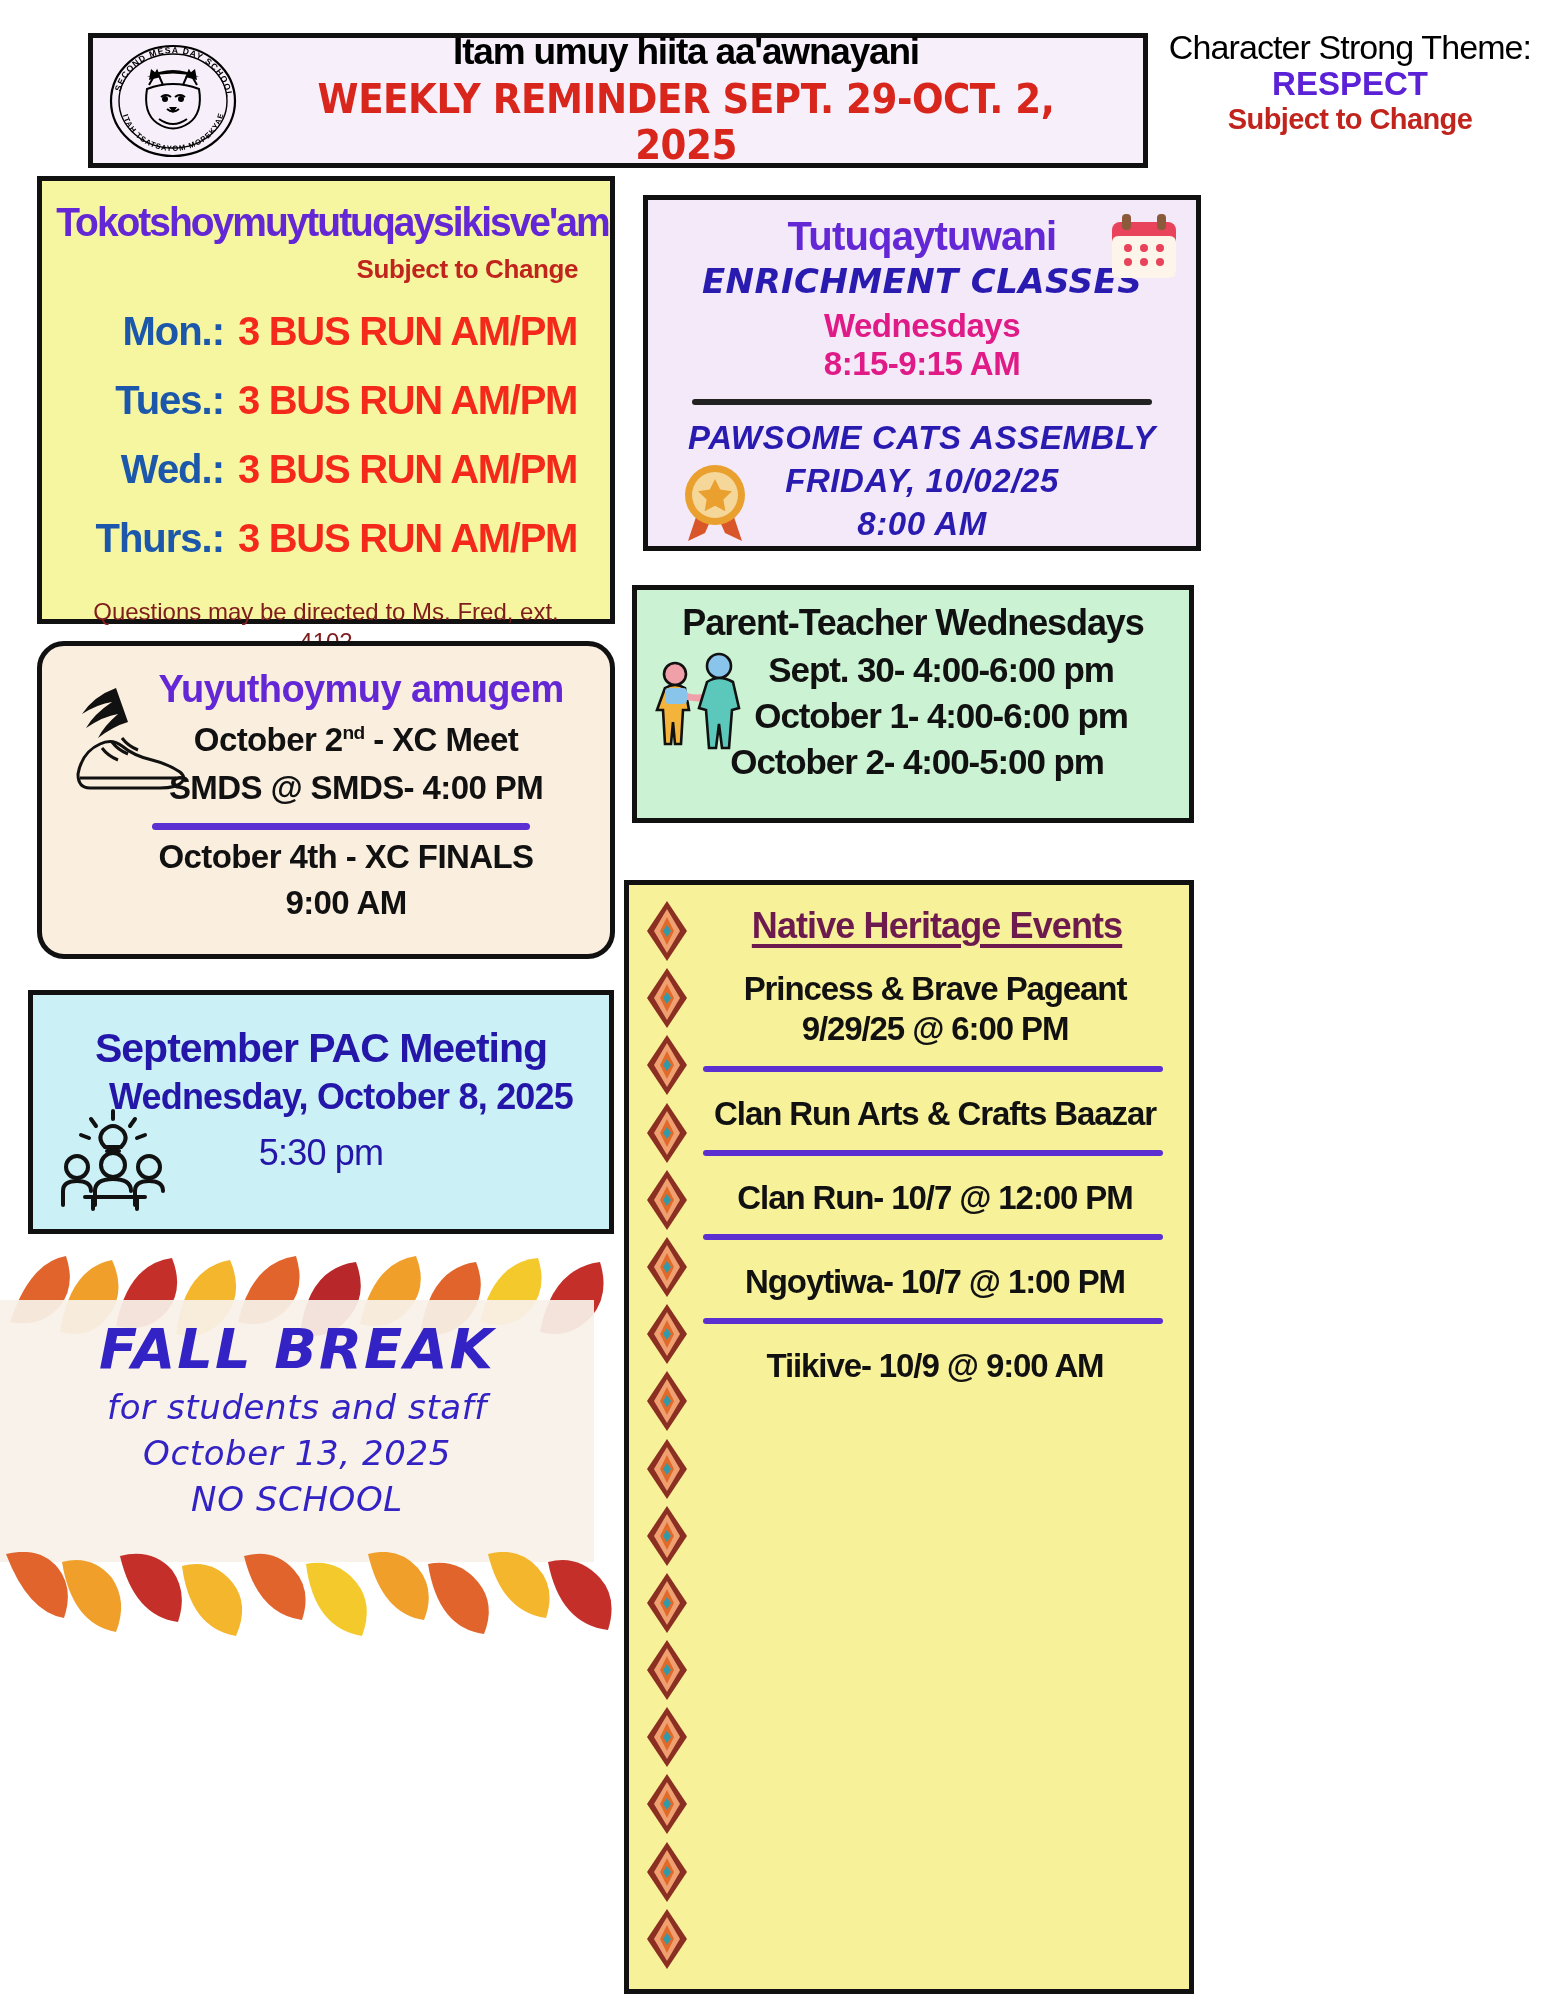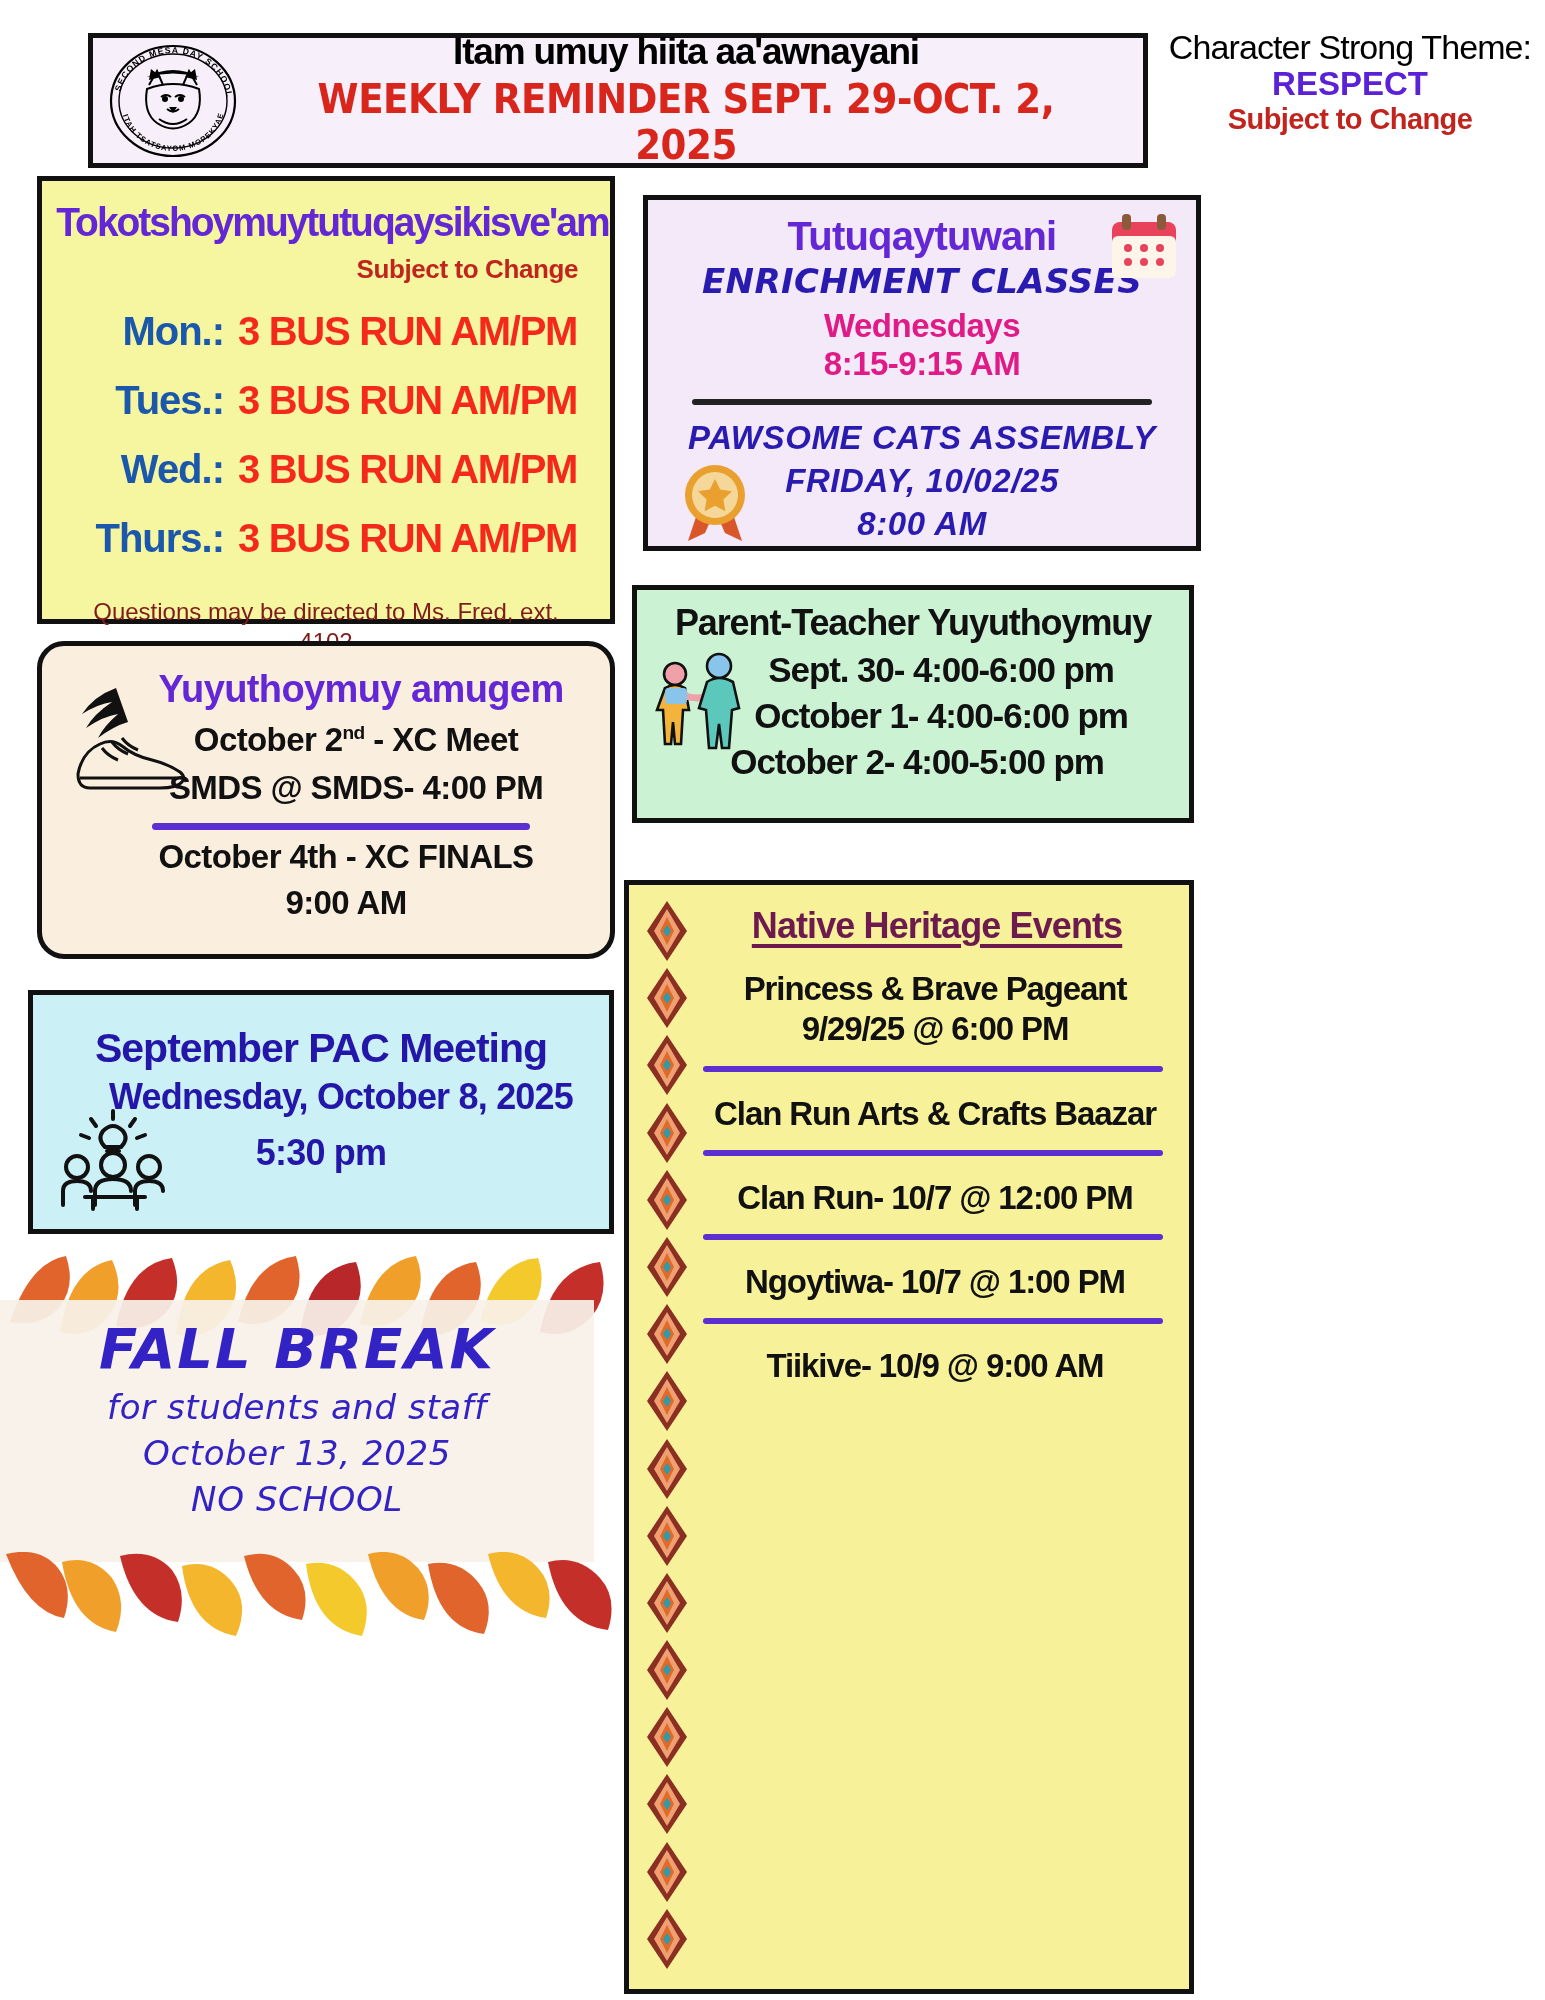--- a/index.html
+++ b/index.html
@@ -158,21 +158,21 @@
   }
   #pac-title{
     text-align:center;color:#2316a8;font-weight:bold;font-size:41px;
     letter-spacing:-1px;margin-top:30px;
   }
   #pac-date{
     text-align:center;color:#2316a8;font-weight:bold;font-size:36px;
     letter-spacing:-0.8px;margin-top:4px;padding-left:40px;
   }
   #pac-time{
-    text-align:center;color:#2316a8;font-weight:bold;font-size:36px;
+    text-align:center;color:#2316a8;font-weight:normal;font-size:36px;
     letter-spacing:-0.8px;margin-top:14px;
   }
   #pac-icon{position:absolute;left:22px;top:110px;width:120px;height:110px;}
 
   
   #fall-wrap{position:absolute;left:0px;top:1222px;width:612px;height:778px;}
   .leafrow{position:absolute;left:0;width:612px;height:140px;}
   #fall-panel{
     position:absolute;left:0px;top:78px;width:594px;height:262px;
     background:rgba(248,241,232,0.93);
@@ -344,21 +344,21 @@
     </div>
     <div id="xc-title">Yuyuthoymuy amugem</div>
     <div class="xc-line"><span>October 2</span><sup>nd</sup><span> - XC Meet</span></div>
     <div class="xc-line">SMDS @ SMDS- 4:00 PM</div>
     <div id="xc-rule"></div>
     <div class="xc-line2">October 4th - XC FINALS</div>
     <div class="xc-line2">9:00 AM</div>
   </div>
 
   <div class="box" id="ptc-box">
-    <div id="ptc-title">Parent-Teacher Yuyuthoymuy</div>
+    <div id="ptc-title">Parent-Teacher Wednesdays</div>
     <div id="ptc-people">
       <svg viewBox="0 0 96 100" width="96" height="100">
         <g stroke="#111" stroke-width="2.6" fill="none">
           <circle cx="24" cy="22" r="11" fill="#f0a0a8"></circle>
           <path d="M14 36 q10-6 20 0 l4 22 -6 0 -2 34 -6 0 -2-22 -2 22 -6 0 -2-34 -6 0z" fill="#f4b43c"></path>
           <path d="M34 44 q14 4 22 0" stroke="#f0a0a8" stroke-width="7" fill="none"></path>
           <circle cx="68" cy="14" r="12" fill="#89c4ea"></circle>
           <path d="M56 30 q12-8 26 0 l6 26 -7 2 -3 38 -7 0 -3-24 -3 24 -7 0 -3-38 -7-2z" fill="#5bc8bb"></path>
         </g>
         <g fill="#89c4ea">

